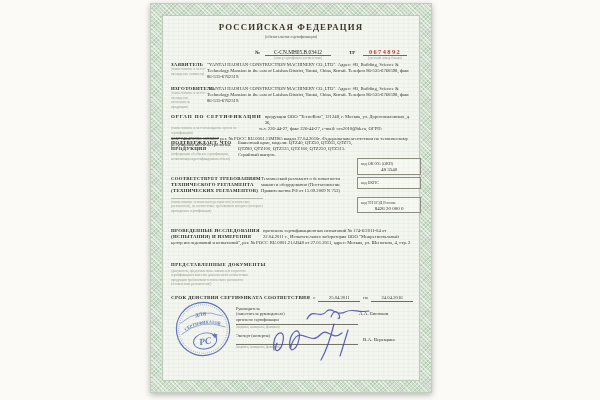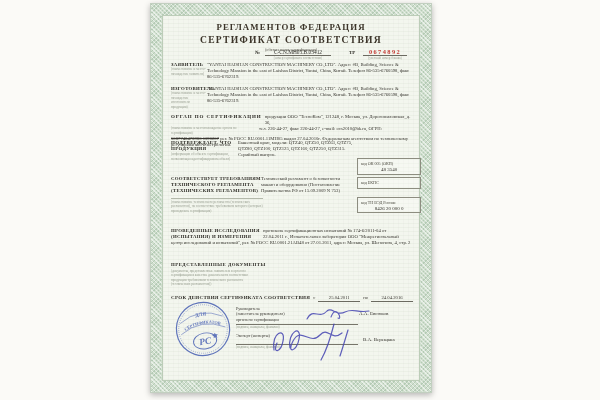--- a/index.html
+++ b/index.html
@@ -52,22 +52,21 @@
   .sigline{border-bottom:.6px solid #77756a;}
   svg text{font-family:"Liberation Serif","DejaVu Serif",serif;}
 </style>
 </head>
 <body>
 
 <div class="cert">
   <div class="inner">
 
     <div class="abs ctr" style="top:6px;">
-      <div class="t1">РЕГЛАМЕНТОВ ФЕДЕРАЦИЯ</div>
-      <div class="t2">СЕРТИФИКАТ СООТВЕТСТВИЯ</div>
+      <div class="t1">РОССИЙСКАЯ ФЕДЕРАЦИЯ</div>
       <div class="t3">(обязательная сертификация)</div>
     </div>
 
     <div class="abs" style="top:32px;left:0;right:0;height:14px;">
       <span class="abs" style="left:92px;top:2px;font-size:5px;font-weight:bold;">№</span>
       <span class="abs uline" style="left:102px;top:1px;width:66px;text-align:center;font-size:5.4px;color:#2f2d28;">C-CN.МН05.В.03412</span>
       <span class="abs cap" style="left:102px;top:8px;width:66px;">(номер сертификата соответствия)</span>
       <span class="abs" style="left:186px;top:2px;font-size:5px;font-weight:bold;">ТР</span>
       <span class="abs uline red" style="left:200px;top:0px;width:44px;text-align:center;">0674892</span>
       <span class="abs cap" style="left:198px;top:8px;width:48px;">(учетный номер бланка)</span>

